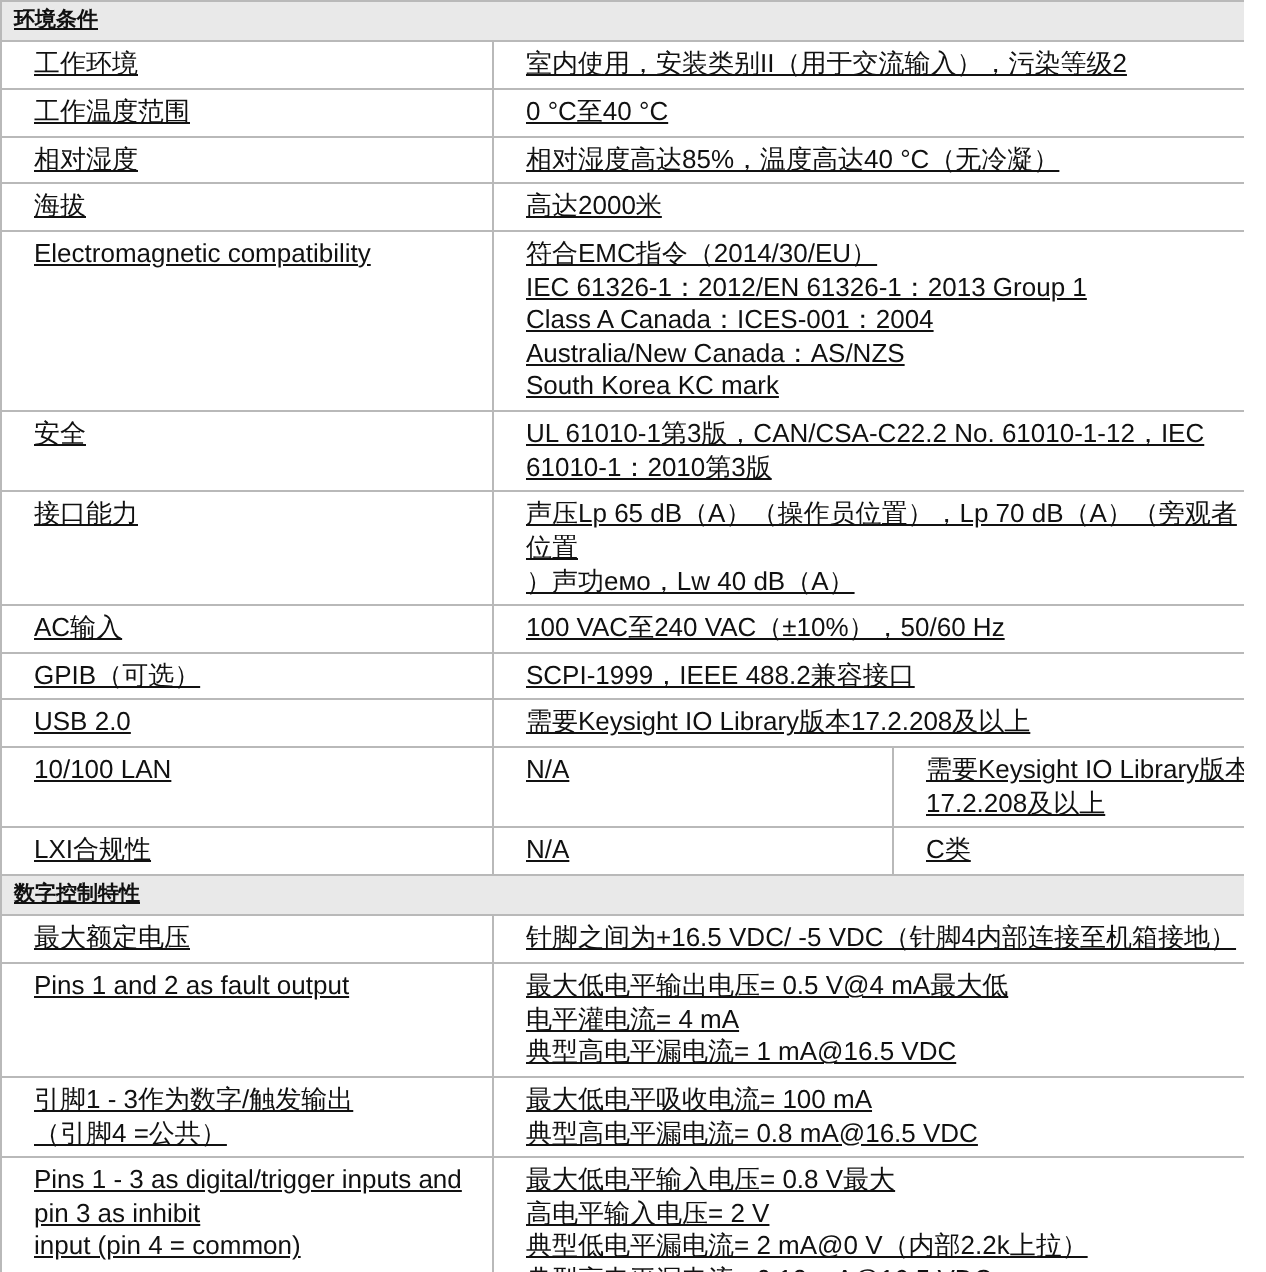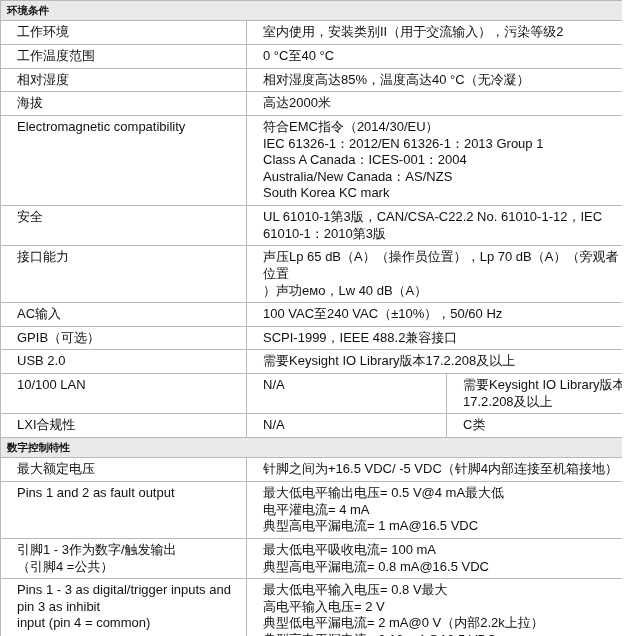--- a/index.html
+++ b/index.html
@@ -1,17 +1,17 @@
 <!DOCTYPE html>
 <html><head>
 <meta charset="utf-8">
 <style>
   html,body{margin:0;padding:0;background:#ffffff;}
   body{font-family:"Liberation Sans","DejaVu Sans",sans-serif;font-size:11px;color:#111;}
-  #page{width:622px;height:636px;position:relative;overflow:hidden;}
+  #page{width:622px;height:636px;position:relative;overflow:hidden;text-decoration:underline;}
   table.spec{border-collapse:collapse;width:633px;table-layout:fixed;}
   table.spec td{
     border:1px solid #b9b9b9;
     padding:3px 5px 3px 16px;
     vertical-align:top;
     line-height:1.28;
     font-size:13px;
     word-wrap:break-word;
   }
   tr.section td{

